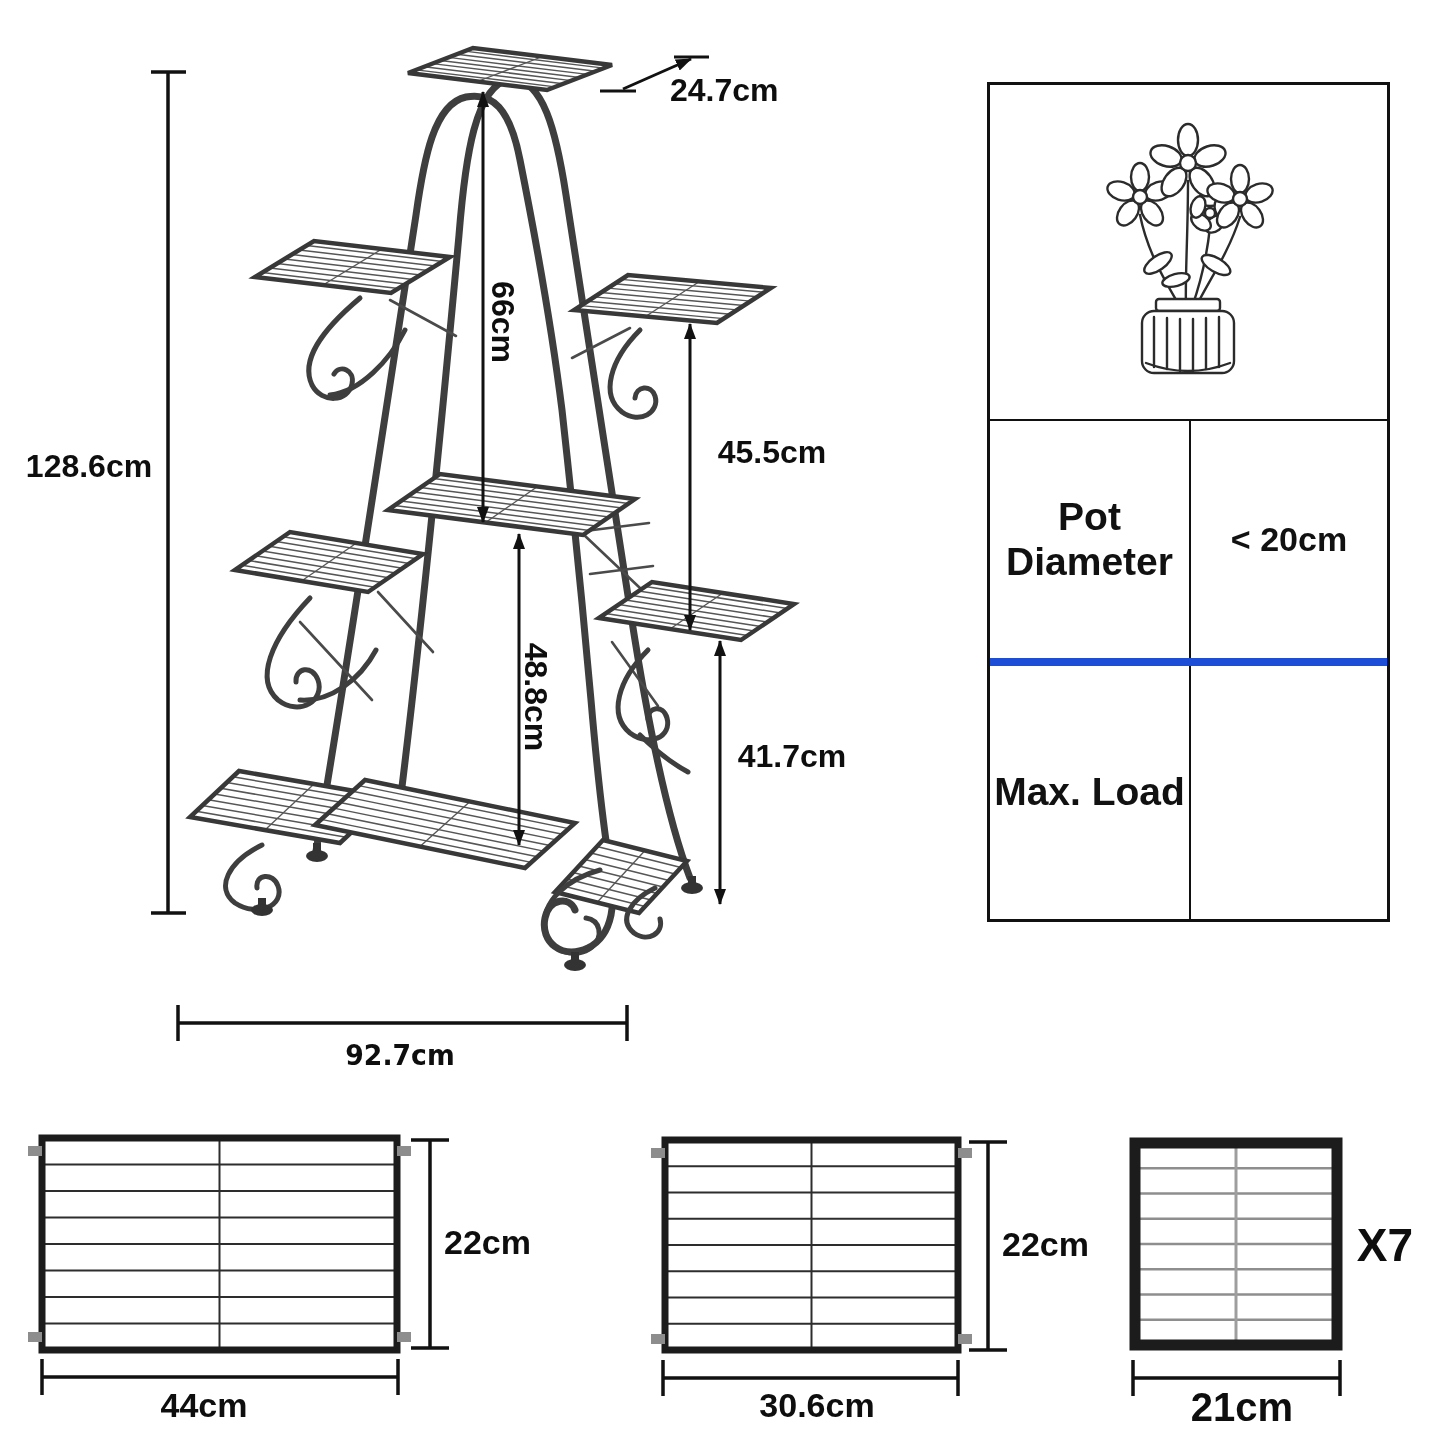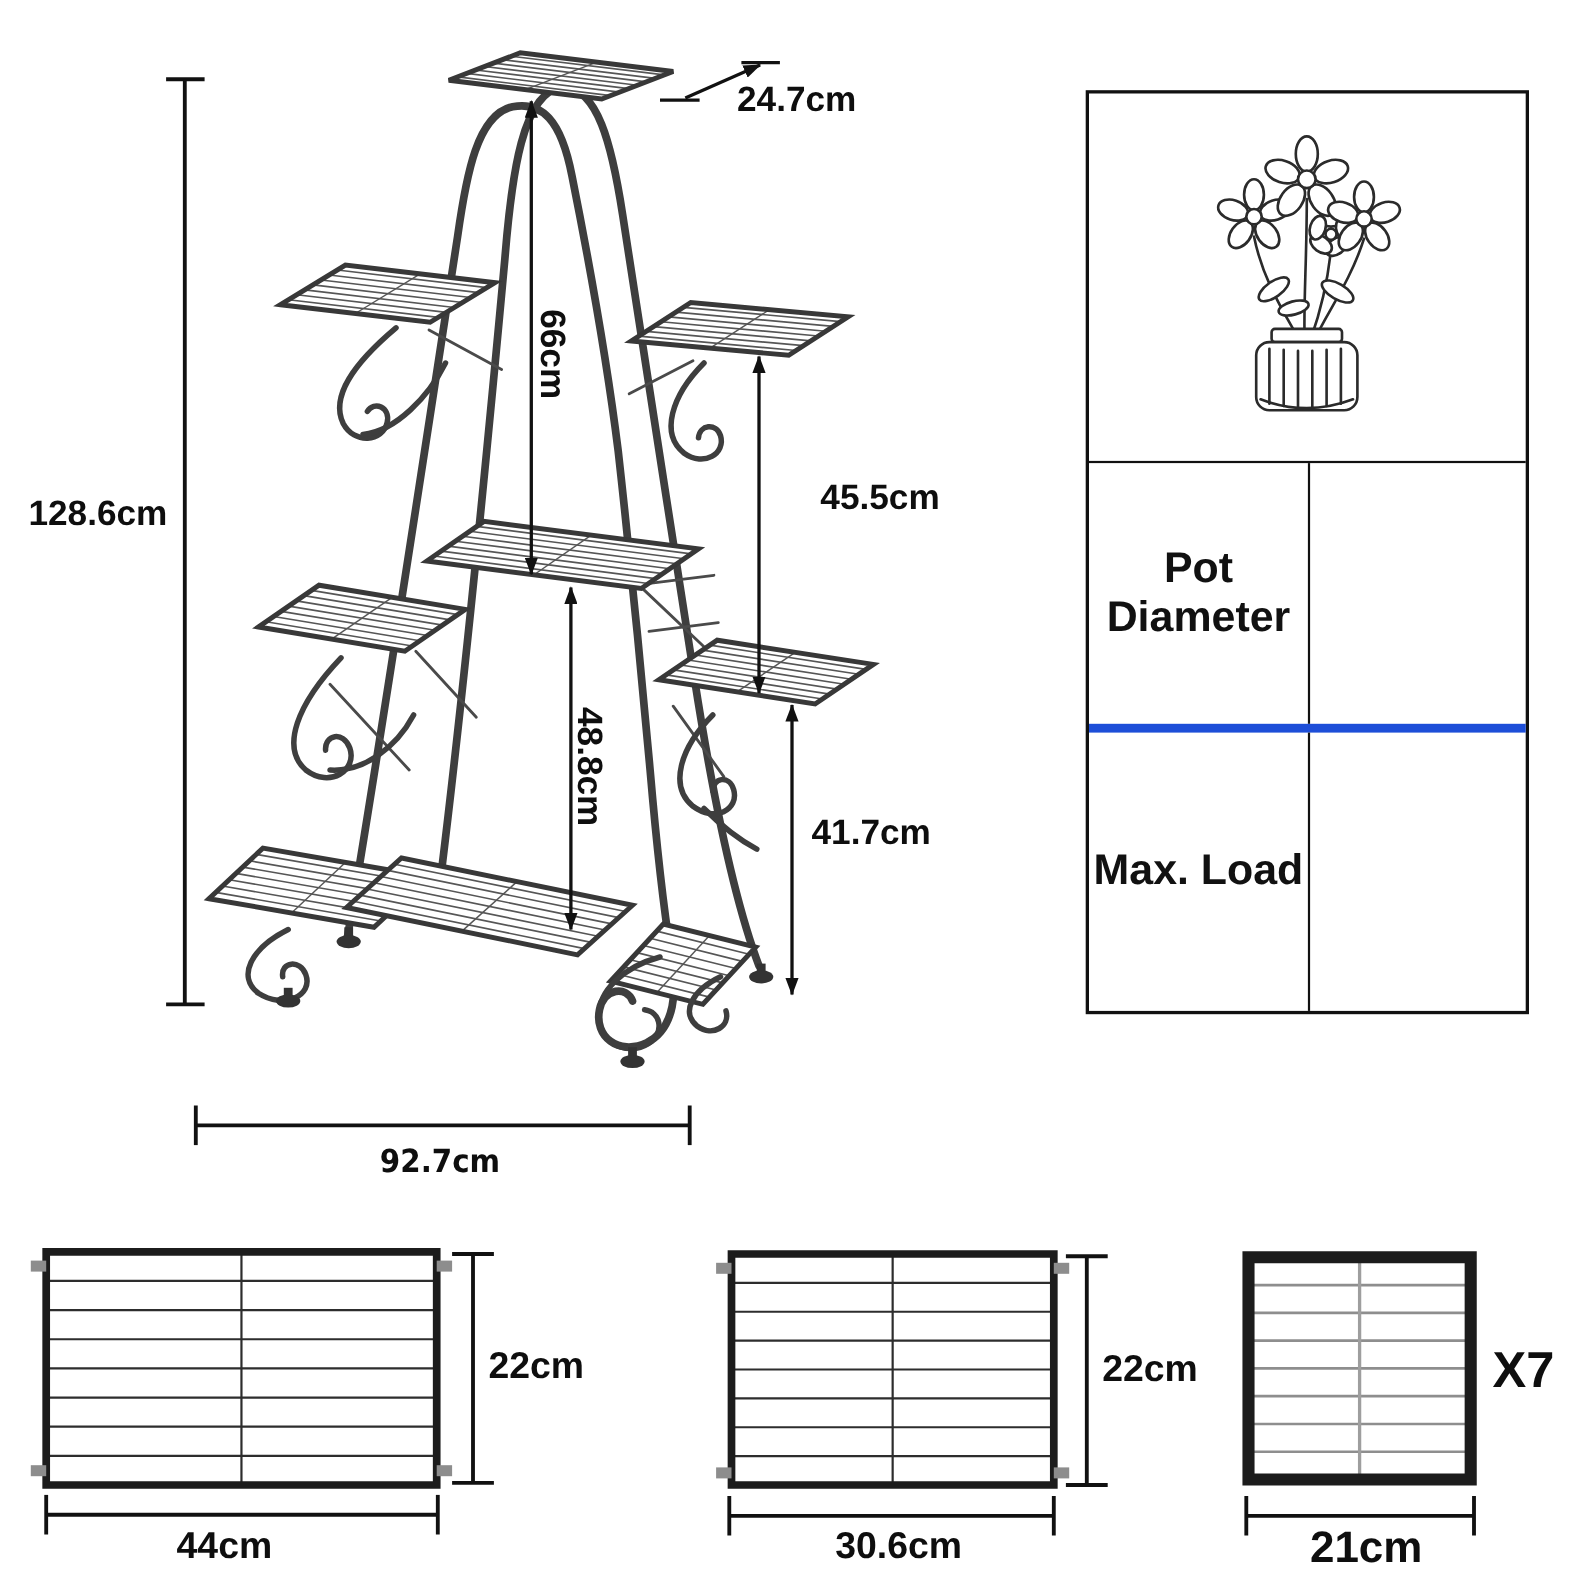--- a/index.html
+++ b/index.html
@@ -311,21 +311,21 @@
 
       <line class="dimline dimline--thick" x1="1133" y1="1378" x2="1340" y2="1378"></line>
       <line class="dimline dimline--thick" x1="1133" y1="1360" x2="1133" y2="1396"></line>
       <line class="dimline dimline--thick" x1="1340" y1="1360" x2="1340" y2="1396"></line>
     </g>
   </svg>
 
   <div class="dim dim--center" style="left:9px;top:450px;width:160px;">128.6cm</div>
   <div class="dim" style="left:670px;top:74px;">24.7cm</div>
   <div class="dim dim--rot" style="left:433px;top:306px;width:140px;height:32px;">66cm</div>
-  <div class="dim dim--center" style="left:720px;top:436px;width:160px;">45.5cm</div>
+  <div class="dim dim--center" style="left:692px;top:436px;width:160px;">45.5cm</div>
   <div class="dim dim--rot" style="left:466px;top:681px;width:140px;height:32px;">48.8cm</div>
   <div class="dim dim--center" style="left:712px;top:740px;width:160px;">41.7cm</div>
   <div class="dim dim--center dim--alt" style="left:320px;top:1039px;width:160px;">92.7cm</div>
 
   <div class="spec">
     <div class="spec-row spec-row--vase">
       <svg style="position:absolute;left:98px;top:30px;" width="200" height="266" viewBox="0 0 200 266">
 
         <path class="vase-art" d="M 52 100 C 60 140, 80 170, 92 192"></path>
         <path class="vase-art" d="M 100 66 C 100 120, 97 160, 98 192"></path>
@@ -373,20 +373,21 @@
           <ellipse class="vase-fill" cx="171" cy="78" rx="14" ry="9" transform="rotate(162 171 78)"></ellipse>
           <ellipse class="vase-fill" cx="164" cy="100" rx="14" ry="9" transform="rotate(234 164 100)"></ellipse>
           <ellipse class="vase-fill" cx="140" cy="100" rx="14" ry="9" transform="rotate(306 140 100)"></ellipse>
           <ellipse class="vase-fill" cx="133" cy="78" rx="14" ry="9" transform="rotate(18 133 78)"></ellipse>
           <circle class="vase-fill" cx="152" cy="84" r="7"></circle>
         </g>
       </svg>
     </div>
     <div class="spec-row spec-row--mid">
       <div class="spec-cell spec-cell--label">Pot Diameter</div>
+      <div class="spec-cell spec-cell--value">&lt; 20cm</div>
     </div>
     <div class="spec-row spec-row--last">
       <div class="spec-cell spec-cell--label nowrap">Max. Load</div>
     </div>
   </div>
 
   <div class="dim" style="left:444px;top:1226px;font-size:34px;">22cm</div>
   <div class="dim dim--center" style="left:124px;top:1389px;width:160px;font-size:34px;">44cm</div>
   <div class="dim" style="left:1002px;top:1228px;font-size:34px;">22cm</div>
   <div class="dim dim--center" style="left:727px;top:1389px;width:180px;font-size:34px;">30.6cm</div>

